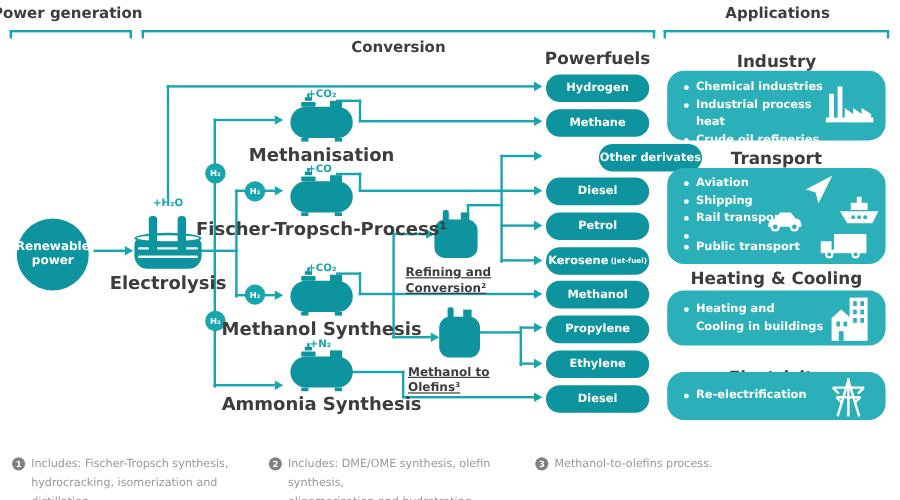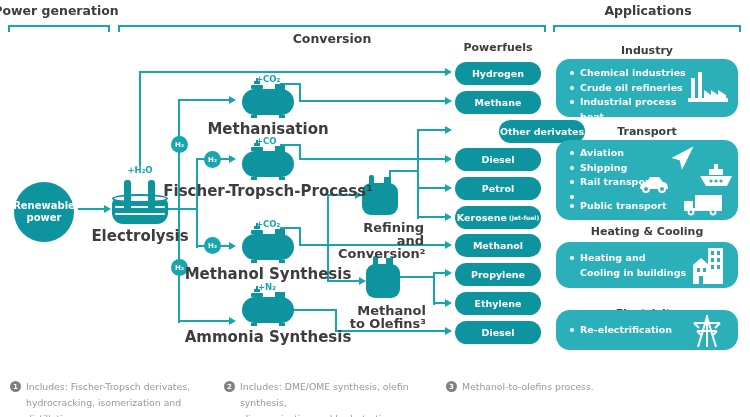--- a/index.html
+++ b/index.html
@@ -28,24 +28,24 @@
   .tank .valve::before{content:"";position:absolute;left:3px;top:-4px;width:6px;height:3px;background:var(--teal);}
   .tank .valve::after{content:"";position:absolute;left:5px;top:-7px;width:2px;height:3px;background:var(--teal);}
   .tank .stub{position:absolute;right:9px;top:-5px;width:10px;height:6px;background:var(--teal);}
   .tank .feet{position:absolute;bottom:-3px;left:9px;width:6px;height:3px;background:var(--teal);box-shadow:28px 0 var(--teal);}
 
   .vtank{position:absolute;background:var(--teal);border-radius:9px;z-index:3;}
   .vtank::before{content:"";position:absolute;left:7px;top:-8px;width:5px;height:9px;background:var(--teal);border-radius:2px 2px 0 0;}
   .vtank::after{content:"";position:absolute;right:7px;top:-6px;width:7px;height:7px;background:var(--teal);}
 
   .plabel{position:absolute;transform:translateX(-50%);font-size:15px;font-weight:bold;color:var(--heading);white-space:nowrap;z-index:5;}
-  .plabel2{position:absolute;transform:translateX(-50%);font-size:13px;font-weight:bold;color:var(--heading);text-align:right;width:86px;line-height:13px;z-index:5;}
+  .plabel2{position:absolute;transform:translateX(-50%);font-size:10px;font-weight:bold;color:var(--heading);text-align:left;width:86px;line-height:13px;z-index:5;text-decoration:underline;}
   .gaslabel{position:absolute;font-size:8.5px;font-weight:bold;color:var(--line);white-space:nowrap;z-index:5;}
 
-  .col-title{position:absolute;transform:translateX(-50%);font-size:11px;font-weight:bold;color:var(--heading);white-space:nowrap;}
+  .col-title{position:absolute;transform:translateX(-50%);font-size:14px;font-weight:bold;color:var(--heading);white-space:nowrap;}
   .pill{position:absolute;left:455px;width:86px;height:23px;background:var(--teal);border-radius:12px;color:#fff;
     font-size:9.5px;font-weight:bold;display:flex;align-items:center;justify-content:center;white-space:nowrap;}
   .pill .suffix{font-size:6px;margin-left:2px;}
 
   .appbox{position:absolute;left:556px;width:182px;background:var(--teal-light);border-radius:14px;color:#fff;padding:7px 0 0 14px;}
   .app-item{display:flex;align-items:flex-start;font-size:9.5px;font-weight:bold;line-height:14.5px;}
   .app-item .dot{width:4px;height:4px;border-radius:50%;background:#fff;margin:5px 6px 0 0;flex:0 0 4px;}
   .app-item .txt{max-width:118px;}
   .appicon{position:absolute;}
 
@@ -221,25 +221,25 @@
     </div>
 
   <div class="col-title" style="left:647px;top:44px;">Industry</div>
   <div class="appbox" style="top:59px;height:58px;">
     <div class="app-item">
         <span class="dot"></span>
         <span class="txt">Chemical industries</span>
       </div>
     <div class="app-item">
         <span class="dot"></span>
+        <span class="txt">Industrial process heat</span>
+      </div>
+    <div class="app-item">
+        <span class="dot"></span>
         <span class="txt">Crude oil refineries</span>
-      </div>
-    <div class="app-item">
-        <span class="dot"></span>
-        <span class="txt">Industrial process heat</span>
       </div>
     <svg class="appicon" style="right:10px;top:12px;" width="40" height="34" viewBox="0 0 40 34">
       <rect x="3" y="7" width="4" height="22" fill="#fff"></rect>
         <rect x="10" y="1" width="4" height="28" fill="#fff"></rect>
       <path d="M16 29 v-10 l7 5 v-5 l7 5 v-5 l8 5 v5 z" fill="#fff"></path>
       <rect x="0" y="27" width="40" height="4" fill="#fff"></rect>
         <rect x="31" y="23" width="5" height="4" fill="#fff"></rect>
     </svg>
   </div>
 
@@ -324,21 +324,21 @@
       <path d="M17 2 v32"></path>
         <path d="M17 4 L8 34 M17 4 L26 34"></path>
       <path d="M4 10 h26"></path>
         <path d="M7 18 h20"></path>
       <path d="M4 10 l5 5 M30 10 l-5 5 M7 18 l4 4 M27 18 l-4 4"></path>
     </svg>
   </div>
 
   <div class="fnote" style="left:10px;width:212px;">
     <span class="marker">1</span>
-    <span><span>Includes: Fischer-Tropsch derivates,</span><br><span>hydrocracking, isomerization and distillation.</span></span>
+    <span><span>Includes: Fischer-Tropsch synthesis,</span><br><span>hydrocracking, isomerization and distillation.</span></span>
   </div>
   <div class="fnote" style="left:224px;width:220px;">
     <span class="marker">2</span>
     <span><span>Includes: DME/OME synthesis, olefin synthesis,</span><br><span>oligomerisation and hydrotrating.</span></span>
   </div>
   <div class="fnote" style="left:446px;width:190px;">
     <span class="marker">3</span>
     <span><span>Methanol-to-olefins process.</span></span>
   </div>
 

